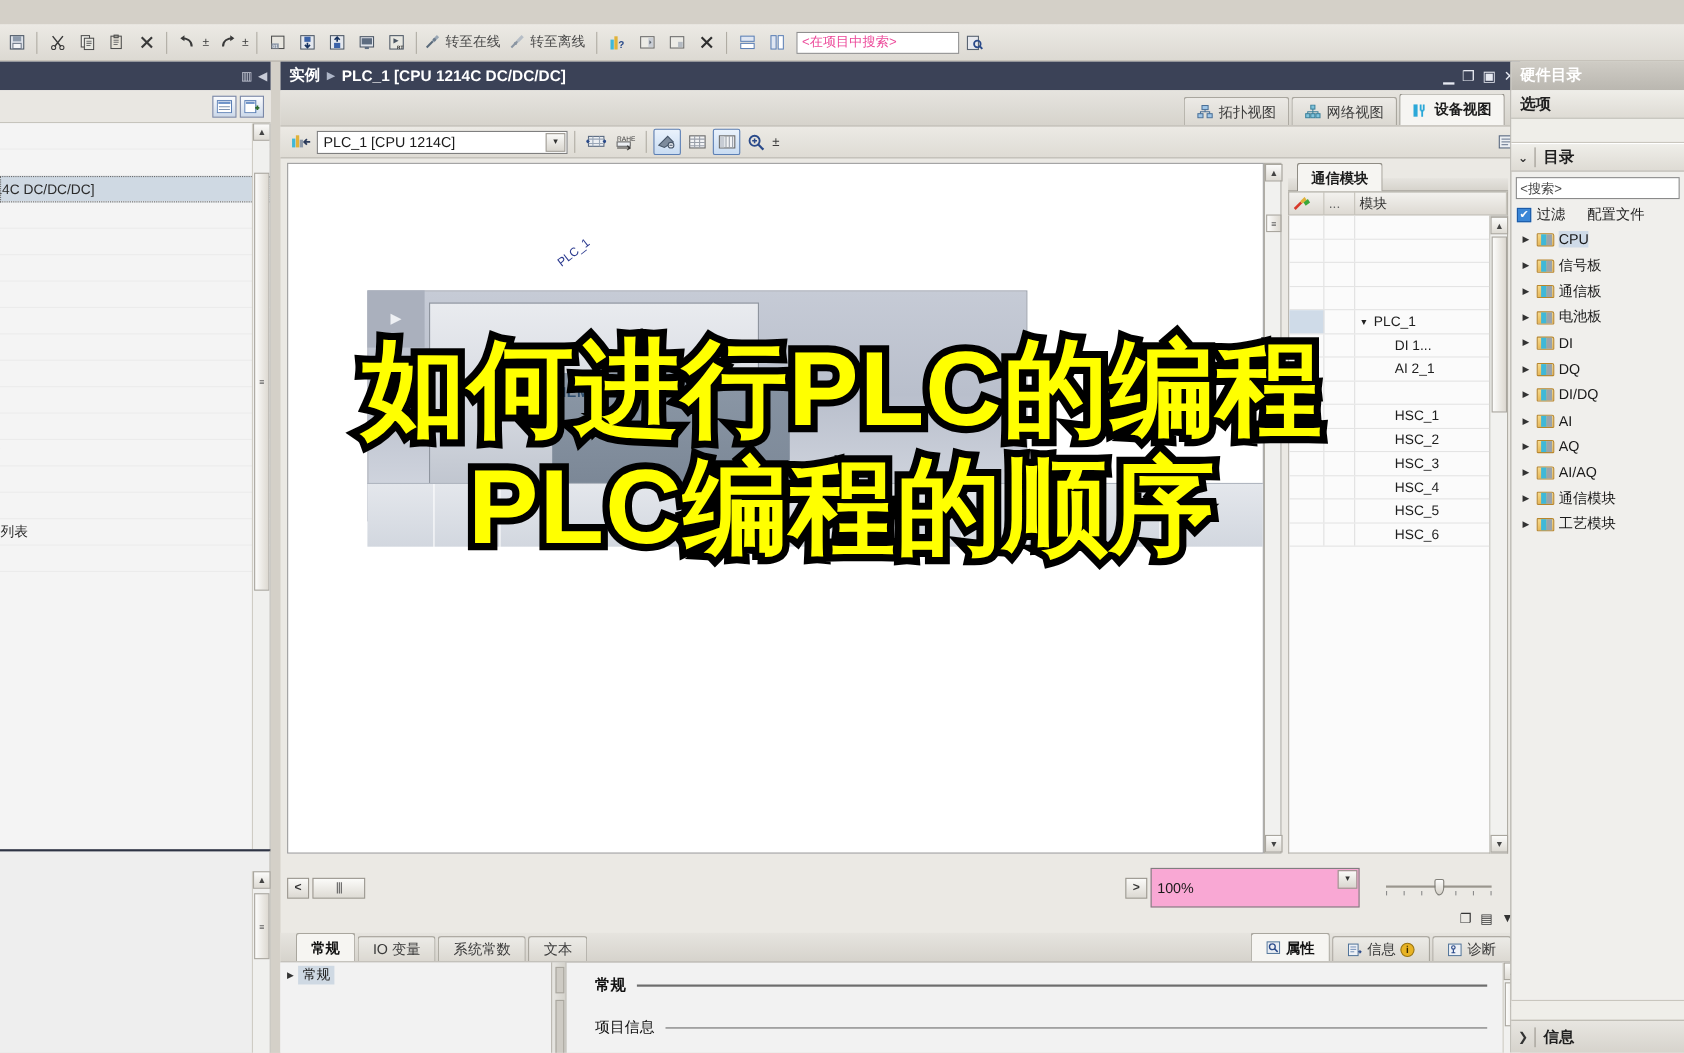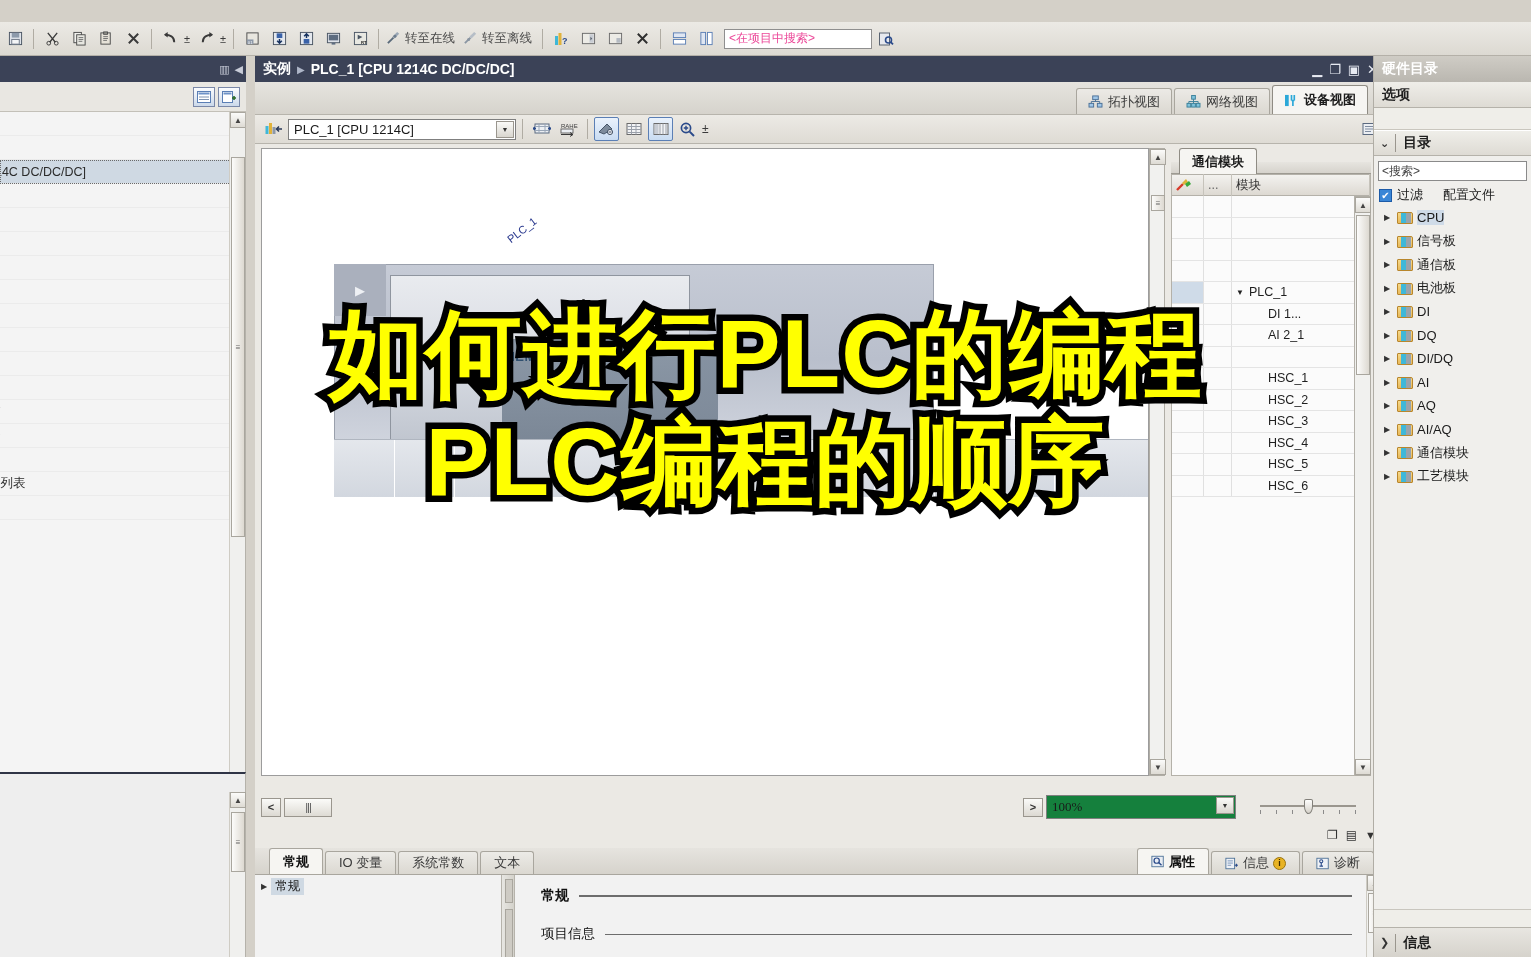--- a/index.html
+++ b/index.html
@@ -259,24 +259,23 @@
     width: 20px; height: 19px; background: linear-gradient(#fafaf8,#dcd9d2);
     border: 1px solid #9a968e; display: flex; align-items: center; justify-content: center;
     font-size: 11px; color: #333; font-weight: bold;
   }
   .st-handle {
     width: 48px; height: 19px; background: linear-gradient(#fbfbf9,#dedbd4);
     border: 1px solid #9a968e; display: flex; align-items: center; justify-content: center;
     color: #555; font-size: 11px; letter-spacing: -1px;
   }
   .zoom-combo {
-    height: 24px; width: 190px; background: #15803d; border: 1px solid #7f7f7f;
+    height: 36px; width: 190px; background: #f9a8d4; border: 1px solid #7f7f7f;
     display: flex; align-items: center; font-size: 13px; color: #1a1a1a; padding-left: 5px;
     position: relative;
-    font-family: Liberation Serif, serif;
   }
   .zoom-slider { position: relative; width: 96px; height: 20px; }
   .zs-line { position: absolute; left: 0; top: 8px; width: 96px; height: 2px; background: #9a968e; }
   .zs-ticks { position: absolute; left: 0; top: 13px; width: 96px; display: flex; justify-content: space-between; }
   .zs-ticks span { width: 1px; height: 4px; background: #8b8b8b; }
   .zs-thumb {
     position: absolute; left: 44px; top: 2px; width: 9px; height: 15px;
     background: linear-gradient(#fdfdfc,#d5d1c9); border: 1px solid #82807a;
     border-radius: 2px 2px 50% 50%;
   }

